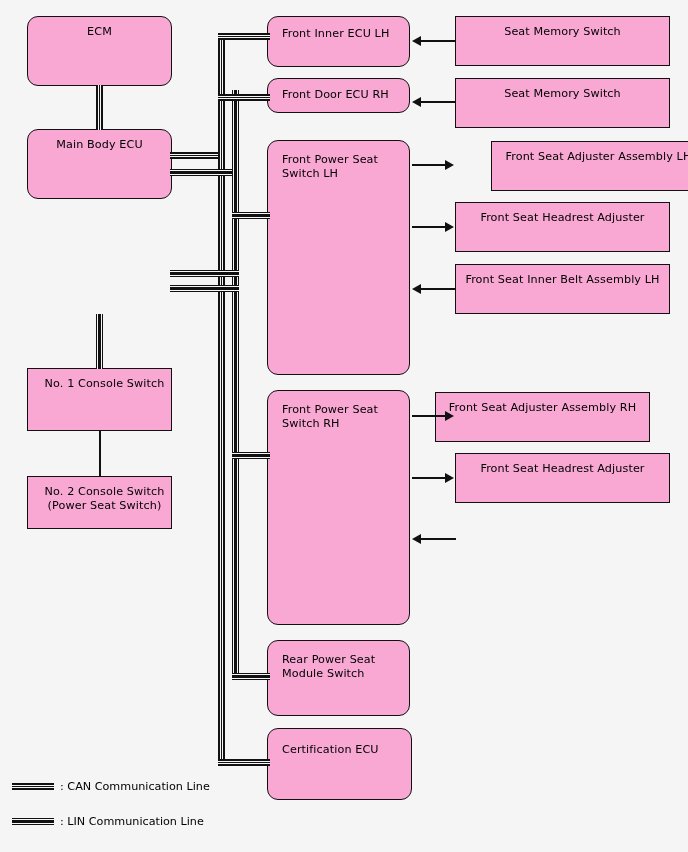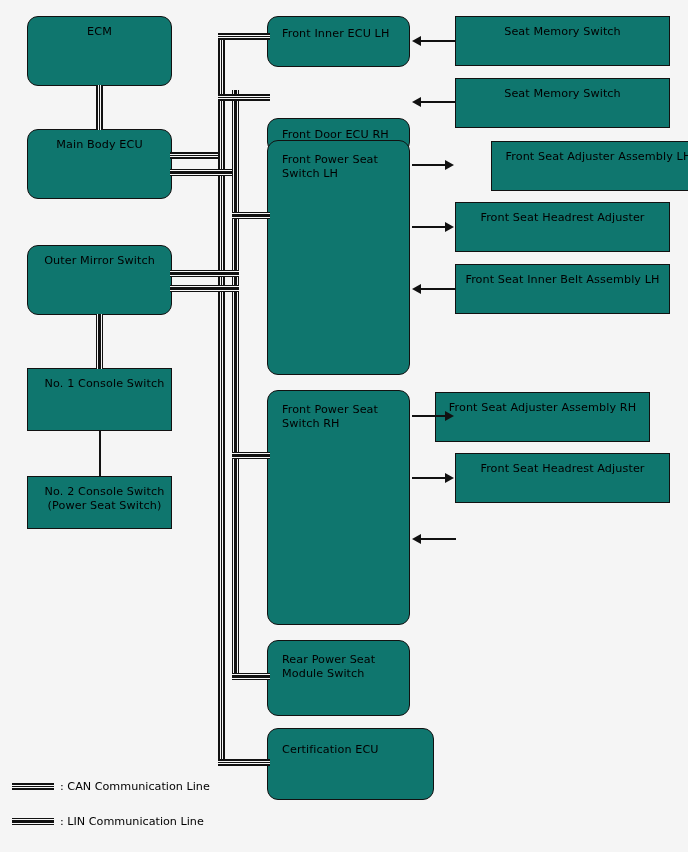--- a/index.html
+++ b/index.html
@@ -9,21 +9,21 @@
     font-family:"DejaVu Sans", sans-serif;
     color:#000;
     overflow:hidden;
   }
   #canvas{position:relative;width:688px;height:852px;}
 
   
   .box{
     position:absolute;
     box-sizing:border-box;
-    background:#0f766e;
+    background:#f9a8d4;
     border:1.6px solid #111;
   }
   .box.rounded{border-radius:11px;}
   .box .lbl{
     position:absolute;
     left:0;right:0;
     font-size:11.2px;
     line-height:14px;
     letter-spacing:.1px;
     color:#000;
@@ -83,23 +83,20 @@
 <div id="canvas">
 
   <div class="box rounded center" style="left:27px;top:16px;width:145px;height:70px;">
     <div class="lbl">ECM</div>
   </div>
 
   <div class="box rounded center" style="left:27px;top:129px;width:145px;height:70px;">
     <div class="lbl">Main Body ECU</div>
   </div>
 
-  <div class="box rounded center" style="left:27px;top:245px;width:145px;height:70px;">
-    <div class="lbl">Outer Mirror Switch</div>
-  </div>
 
   <div class="box leftpad" style="left:27px;top:368px;width:145px;height:63px;">
     <div class="lbl">No. 1 Console Switch</div>
   </div>
 
   <div class="box leftpad" style="left:27px;top:476px;width:145px;height:53px;">
     <div class="lbl">No. 2 Console Switch
 (Power Seat Switch)</div>
   </div>
 
@@ -117,21 +114,21 @@
 
   <div class="lin-h" style="left:170px;top:270px;width:69px;"></div>
   <div class="lin-h" style="left:170px;top:285px;width:69px;"></div>
 
   <div class="box rounded midleft" style="left:267px;top:16px;width:143px;height:51px;">
     <div class="lbl" style="top:10px;">Front Inner ECU LH</div>
   </div>
 
   <div class="can-h" style="left:218px;top:33px;width:52px;"></div>
 
-  <div class="box rounded midleft" style="left:267px;top:78px;width:143px;height:35px;margin-top:40px;">
+  <div class="box rounded midleft" style="left:267px;top:78px;width:143px;height:35px;">
     <div class="lbl" style="top:9px;">Front Door ECU RH</div>
   </div>
 
   <div class="can-h" style="left:218px;top:94px;width:52px;"></div>
 
   <div class="box rounded midleft" style="left:267px;top:140px;width:143px;height:235px;">
     <div class="lbl" style="top:12px;">Front Power Seat
 Switch LH</div>
   </div>
 
@@ -144,21 +141,21 @@
 
   <div class="lin-h" style="left:232px;top:452px;width:38px;"></div>
 
   <div class="box rounded midleft" style="left:267px;top:640px;width:143px;height:76px;">
     <div class="lbl" style="top:12px;">Rear Power Seat
 Module Switch</div>
   </div>
 
   <div class="lin-h" style="left:232px;top:673px;width:38px;"></div>
 
-  <div class="box rounded midleft" style="left:267px;top:728px;width:167px;height:72px;">
+  <div class="box rounded midleft" style="left:267px;top:728px;width:145px;height:72px;">
     <div class="lbl" style="top:14px;">Certification ECU</div>
   </div>
 
   <div class="can-h" style="left:218px;top:759px;width:52px;"></div>
 
   <div class="box center" style="left:455px;top:16px;width:215px;height:50px;">
     <div class="lbl">Seat Memory Switch</div>
   </div>
   <div class="sig" style="left:420px;top:40px;width:36px;"></div>
   <div class="arrow left" style="left:412px;top:36px;"></div>

